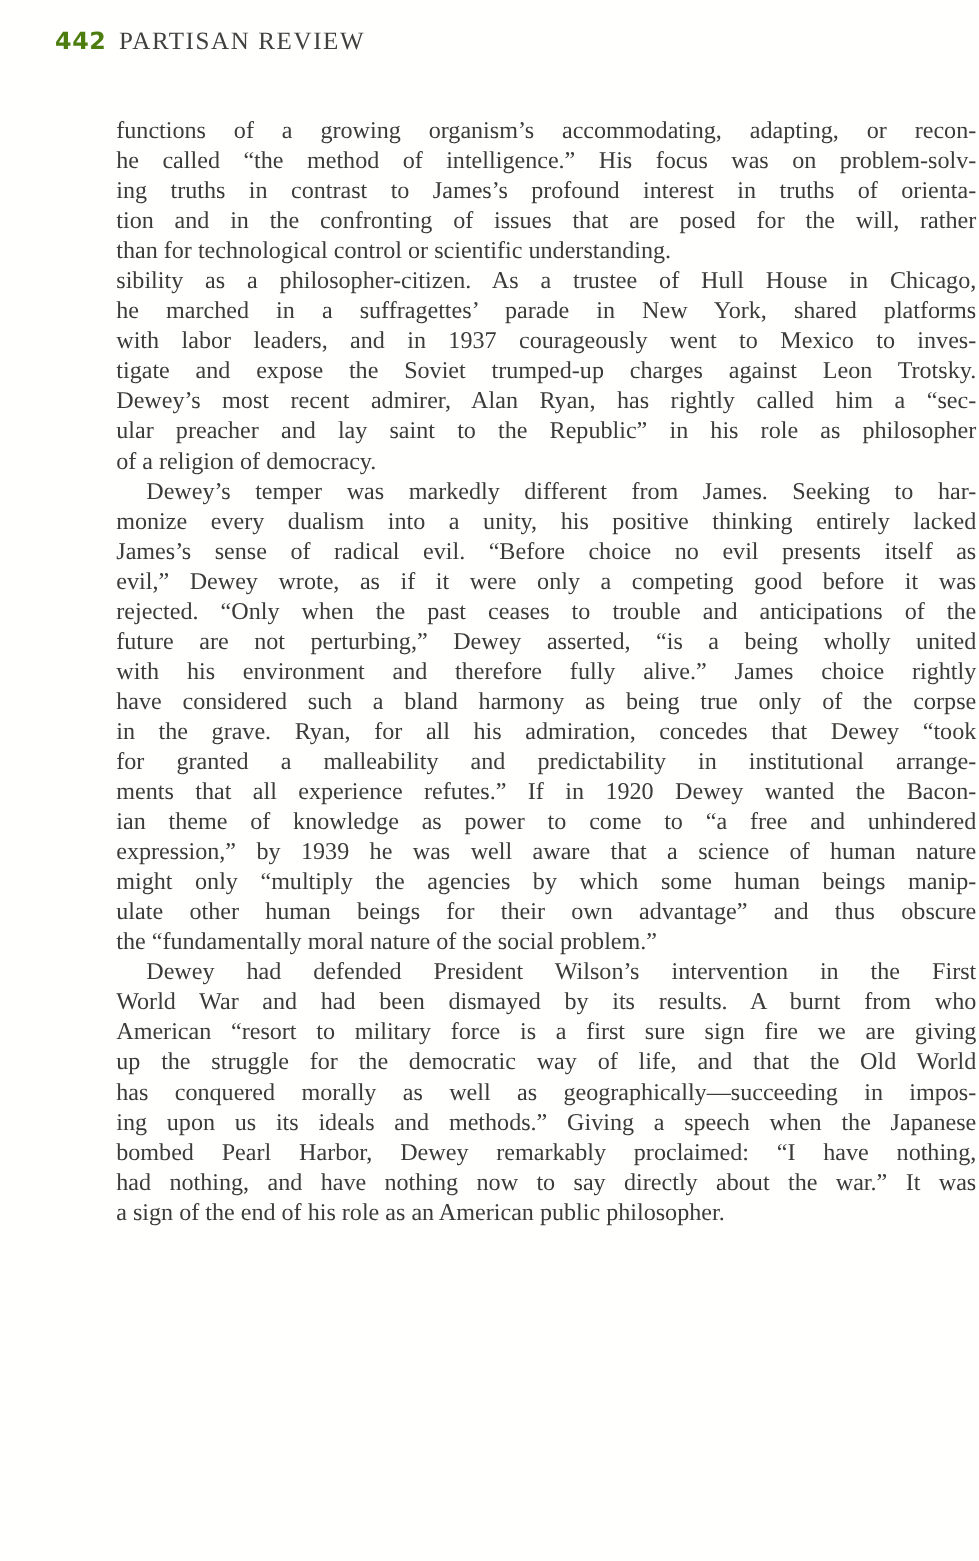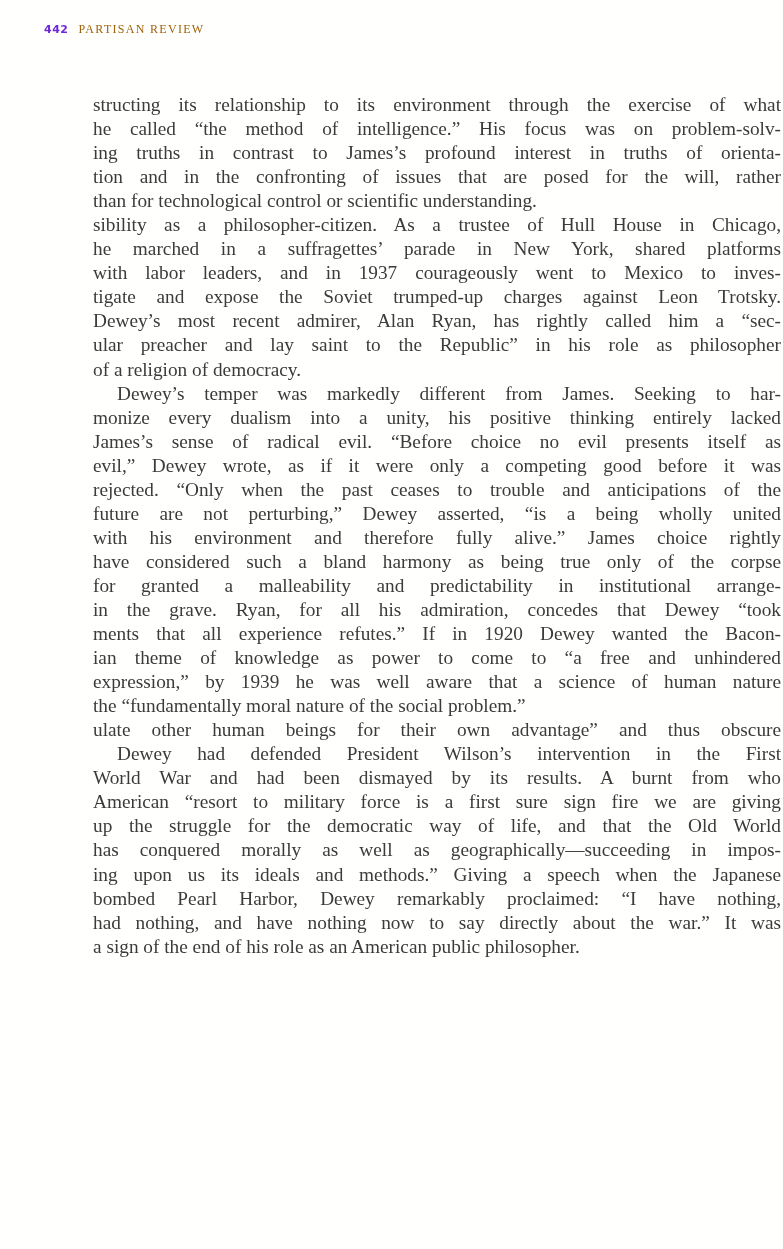--- a/index.html
+++ b/index.html
@@ -1,60 +1,61 @@
 <!DOCTYPE html>
 <html><head>
 <meta charset="utf-8">
 <style>
   html, body { margin: 0; padding: 0; background: #ffffff; }
   body { width: 783px; height: 1249px; position: relative; overflow: hidden; }
   .page { position: absolute; left: 0; top: 0; width: 783px; height: 1249px; background: #fffffe; }
   .running-head { position: absolute; left: 44px; top: 22px; height: 22px; display: flex; align-items: baseline; color: #3a3a3a; }
-  .folio { font-family: "DejaVu Sans", sans-serif; font-weight: bold; font-size: 11px; letter-spacing: 0.5px; margin-right: 10px; color: #6d28d9; }
-  .journal { font-family: "Liberation Serif", serif; font-size: 12px; letter-spacing: 1.3px; color: #a16207; }
+  .folio { font-family: "DejaVu Sans", sans-serif; font-weight: bold; font-size: 19px; letter-spacing: 0.5px; margin-right: 10px; color: #4d7c0f; }
+  .journal { font-family: "Liberation Serif", serif; font-size: 20px; letter-spacing: 1.3px; color: #404040; }
   .body-text { position: absolute; left: 93px; top: 93px; width: 688px; font-family: "Liberation Serif", serif; font-size: 19.3px; line-height: 24.05px; color: #3b3b3b; }
   .line { display: block; height: 24.05px; white-space: nowrap; text-align: justify; text-align-last: justify; }
   .line.last { text-align-last: left; }
 </style>
 </head>
 <body>
 
 <div class="page">
   <div class="running-head">
     <span class="folio">442</span>
     <span class="journal">PARTISAN REVIEW</span>
   </div>
   <div class="body-text" id="body-text">
-      <span class="line">structing its relationship to its environment through the exercise of what</span>
+      <span class="line">functions of a growing organism’s accommodating, adapting, or recon-</span>
       <span class="line">he called “the method of intelligence.” His focus was on problem-solv-</span>
       <span class="line">ing truths in contrast to James’s profound interest in truths of orienta-</span>
       <span class="line">tion and in the confronting of issues that are posed for the will, rather</span>
       <span class="line last">than for technological control or scientific understanding.</span>
       <span class="line">sibility as a philosopher-citizen. As a trustee of Hull House in Chicago,</span>
       <span class="line">he marched in a suffragettes’ parade in New York, shared platforms</span>
       <span class="line">with labor leaders, and in 1937 courageously went to Mexico to inves-</span>
       <span class="line">tigate and expose the Soviet trumped-up charges against Leon Trotsky.</span>
       <span class="line">Dewey’s most recent admirer, Alan Ryan, has rightly called him a “sec-</span>
       <span class="line">ular preacher and lay saint to the Republic” in his role as philosopher</span>
       <span class="line last">of a religion of democracy.</span>
       <span class="line" style="padding-left: 24px;">Dewey’s temper was markedly different from James. Seeking to har-</span>
       <span class="line">monize every dualism into a unity, his positive thinking entirely lacked</span>
       <span class="line">James’s sense of radical evil. “Before choice no evil presents itself as</span>
       <span class="line">evil,” Dewey wrote, as if it were only a competing good before it was</span>
       <span class="line">rejected. “Only when the past ceases to trouble and anticipations of the</span>
       <span class="line">future are not perturbing,” Dewey asserted, “is a being wholly united</span>
       <span class="line">with his environment and therefore fully alive.” James choice rightly</span>
       <span class="line">have considered such a bland harmony as being true only of the corpse</span>
+      <span class="line">in the grave. Ryan, for all his admiration, concedes that Dewey “took</span>
       <span class="line">for granted a malleability and predictability in institutional arrange-</span>
-      <span class="line">in the grave. Ryan, for all his admiration, concedes that Dewey “took</span>
       <span class="line">ments that all experience refutes.” If in 1920 Dewey wanted the Bacon-</span>
       <span class="line">ian theme of knowledge as power to come to “a free and unhindered</span>
       <span class="line">expression,” by 1939 he was well aware that a science of human nature</span>
+      <span class="line">might only “multiply the agencies by which some human beings manip-</span>
+      <span class="line">ulate other human beings for their own advantage” and thus obscure</span>
       <span class="line last">the “fundamentally moral nature of the social problem.”</span>
-      <span class="line">ulate other human beings for their own advantage” and thus obscure</span>
       <span class="line" style="padding-left: 24px;">Dewey had defended President Wilson’s intervention in the First</span>
       <span class="line">World War and had been dismayed by its results. A burnt from who</span>
       <span class="line">American “resort to military force is a first sure sign fire we are giving</span>
       <span class="line">up the struggle for the democratic way of life, and that the Old World</span>
       <span class="line">has conquered morally as well as geographically—succeeding in impos-</span>
       <span class="line">ing upon us its ideals and methods.” Giving a speech when the Japanese</span>
       <span class="line">bombed Pearl Harbor, Dewey remarkably proclaimed: “I have nothing,</span>
       <span class="line">had nothing, and have nothing now to say directly about the war.” It was</span>
       <span class="line last">a sign of the end of his role as an American public philosopher.</span>
     </div>

